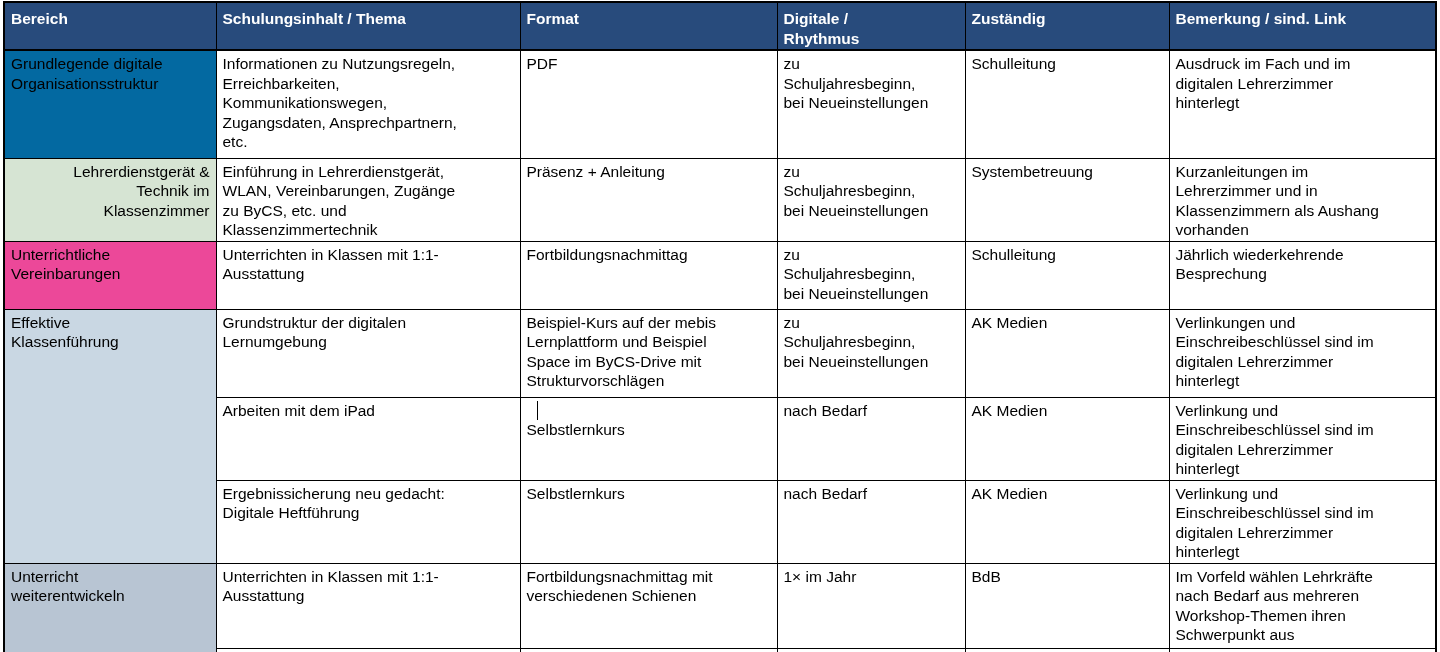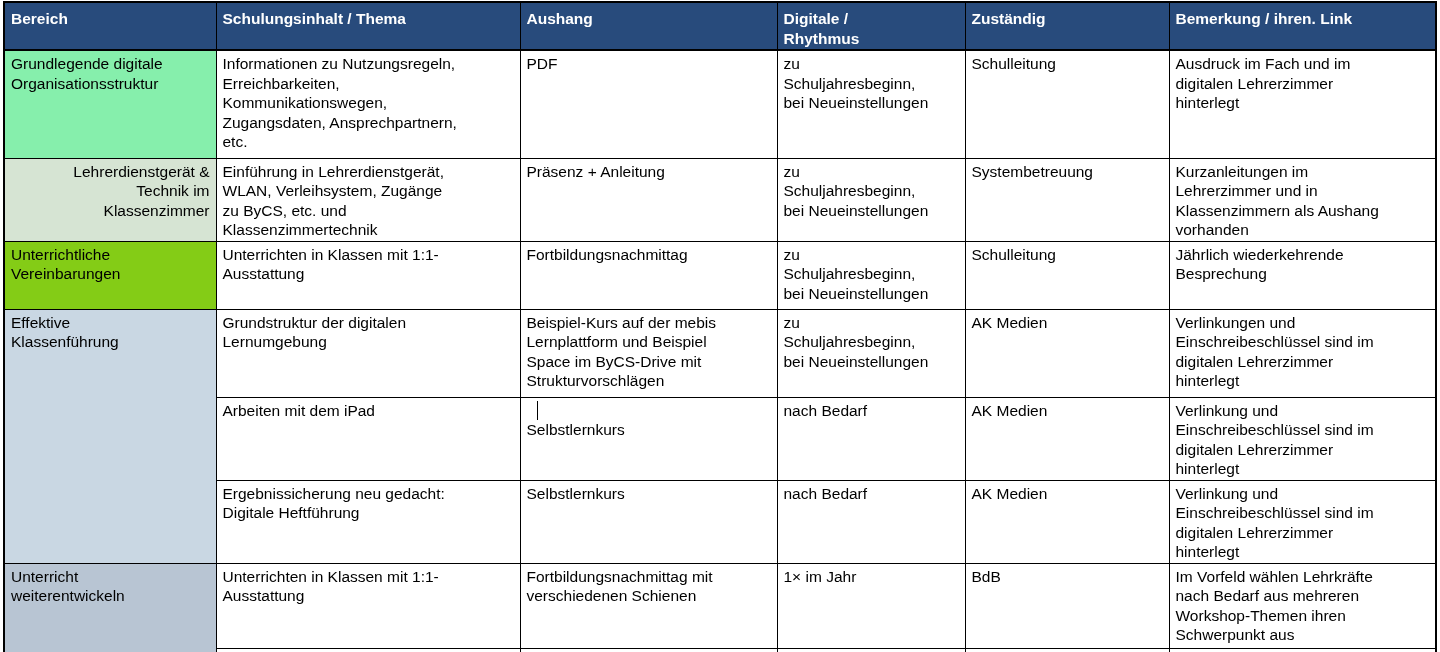--- a/index.html
+++ b/index.html
@@ -47,23 +47,23 @@
   tr.hrow { height: 41px; border-radius: 23px; }
   tr.r1   { height: 108px; }
   tr.r2   { height: 83px; }
   tr.r3   { height: 68px; }
   tr.r4a  { height: 88px; padding-left: 27px; }
   tr.r4b  { height: 83px; }
   tr.r4c  { height: 82px; }
   tr.r5   { height: 85px; margin-left: 36px; }
   tr.rpartial { height: 36px; }
   
-  td.g1 { background: #86efac; }
+  td.g1 { background: #0369a1; }
   td.g2 { background: #D6E4D3; text-align: right; }
-  td.g3 { background: #84cc16; }
+  td.g3 { background: #ec4899; }
   td.g4 { background: #C9D7E3; }
   td.g5 { background: #B8C5D3; }
   
   td.has-caret { position: relative; }
   .caret {
     position: absolute;
     left: 16px;
     top: 3px;
     width: 1.5px;
     height: 19px;
@@ -79,25 +79,25 @@
       <col class="c2">
       <col class="c3">
       <col class="c4">
       <col class="c5">
       <col class="c6">
   </colgroup>
   <thead>
     <tr class="hrow">
       <th>Bereich</th>
       <th>Schulungsinhalt / Thema</th>
-      <th>Aushang</th>
+      <th>Format</th>
       <th>Digitale /
 Rhythmus</th>
       <th>Zuständig</th>
-      <th>Bemerkung / ihren. Link</th>
+      <th>Bemerkung / sind. Link</th>
     </tr>
   </thead>
   <tbody>
 
     <tr class="r1">
       <td class="g1">Grundlegende digitale
 Organisationsstruktur</td>
       <td>Informationen zu Nutzungsregeln,
 Erreichbarkeiten,
 Kommunikationswegen,
@@ -111,21 +111,21 @@
       <td>Ausdruck im Fach und im
 digitalen Lehrerzimmer
 hinterlegt</td>
     </tr>
 
     <tr class="r2">
       <td class="g2">Lehrerdienstgerät &amp;
 Technik im
 Klassenzimmer</td>
       <td>Einführung in Lehrerdienstgerät,
-WLAN, Verleihsystem, Zugänge
+WLAN, Vereinbarungen, Zugänge
 zu ByCS, etc. und
 Klassenzimmertechnik</td>
       <td>Präsenz + Anleitung</td>
       <td>zu
 Schuljahresbeginn,
 bei Neueinstellungen</td>
       <td>Systembetreuung</td>
       <td>Kurzanleitungen im
 Lehrerzimmer und in
 Klassenzimmern als Aushang

